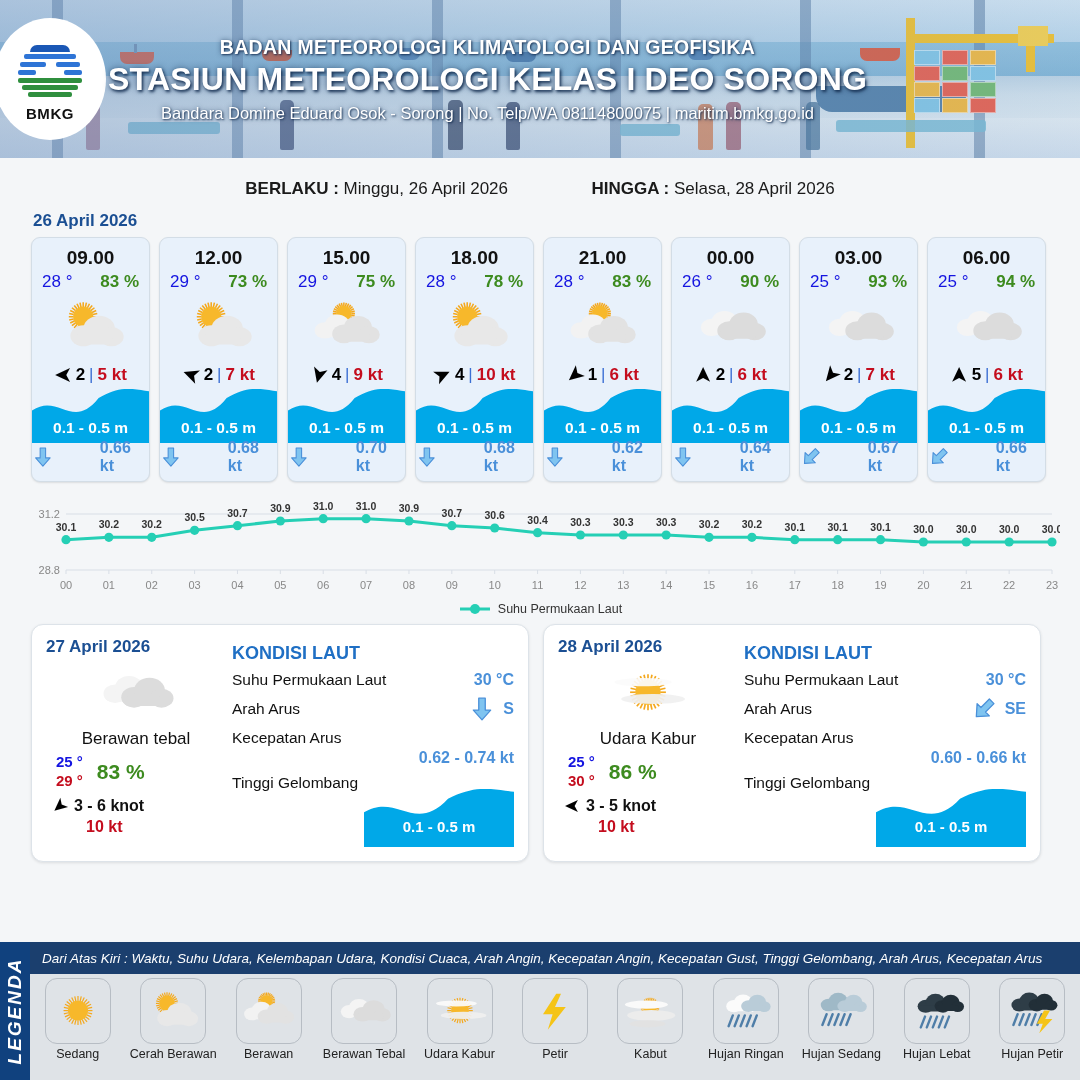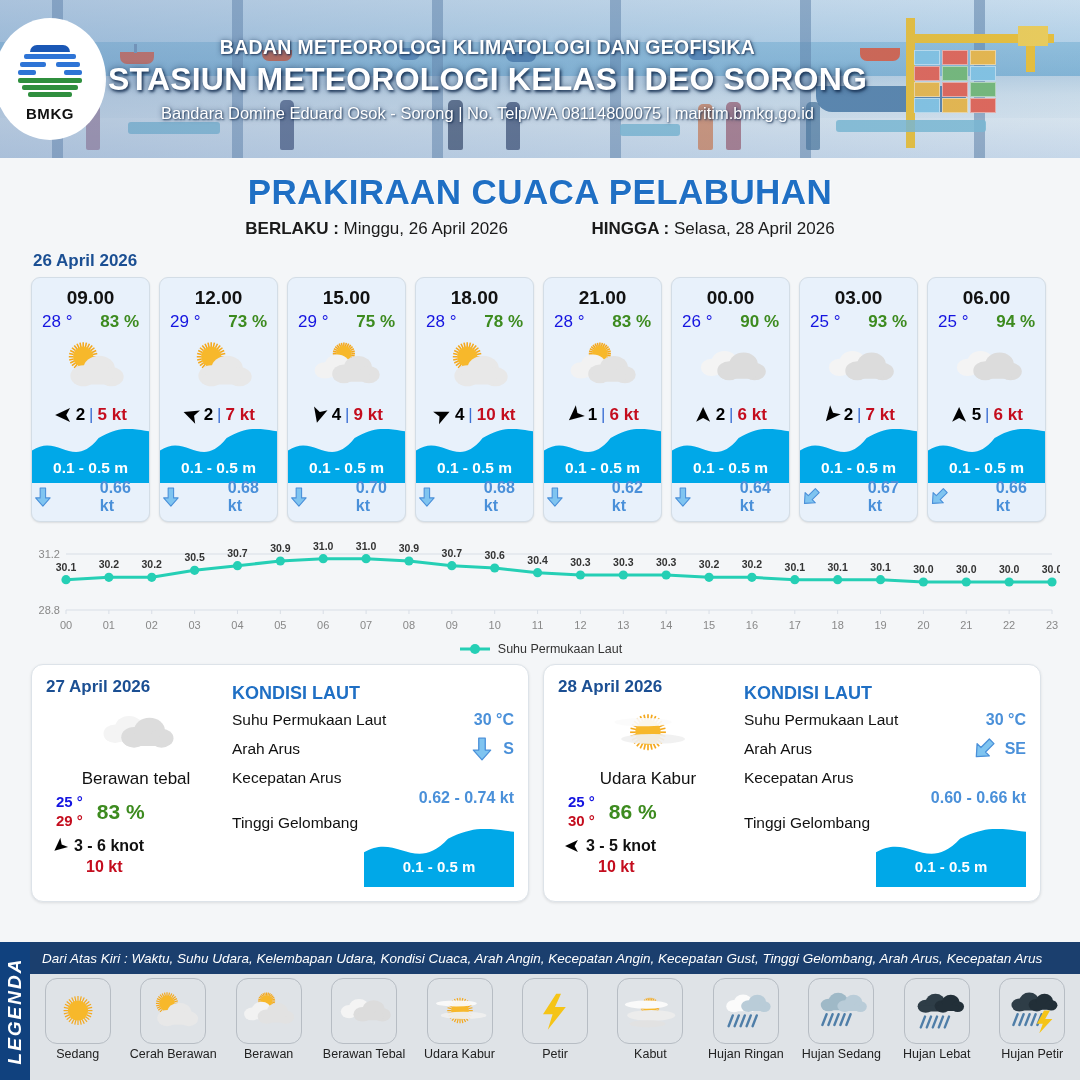--- a/index.html
+++ b/index.html
@@ -221,21 +221,20 @@
   </div>
 
   <div class="hdr-text">
     <div class="hdr-l1">BADAN METEOROLOGI KLIMATOLOGI DAN GEOFISIKA</div>
     <div class="hdr-l2">STASIUN METEOROLOGI KELAS I DEO SORONG</div>
     <div class="hdr-l3">Bandara Domine Eduard Osok - Sorong | No. Telp/WA 08114800075 | maritim.bmkg.go.id</div>
   </div>
 </div>
 
 <div class="title-wrap">
-  <div class="title-1">PRAKIRAAN CUACA PELABUHAN</div>
   <div class="title-3">
     <span class="lbl">BERLAKU :</span>
     <span>Minggu, 26 April 2026</span>
     <span class="gap"></span>
     <span class="lbl">HINGGA :</span>
     <span>Selasa, 28 April 2026</span>
   </div>
 </div>
 
 <div class="date-row">26 April 2026</div>

